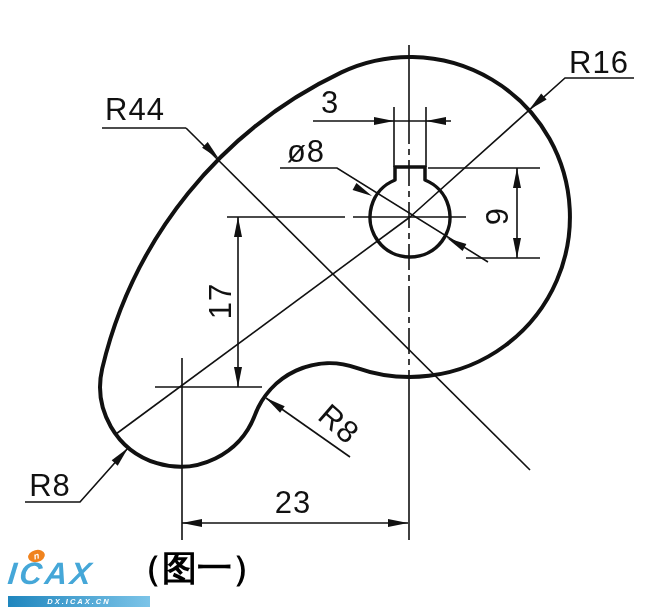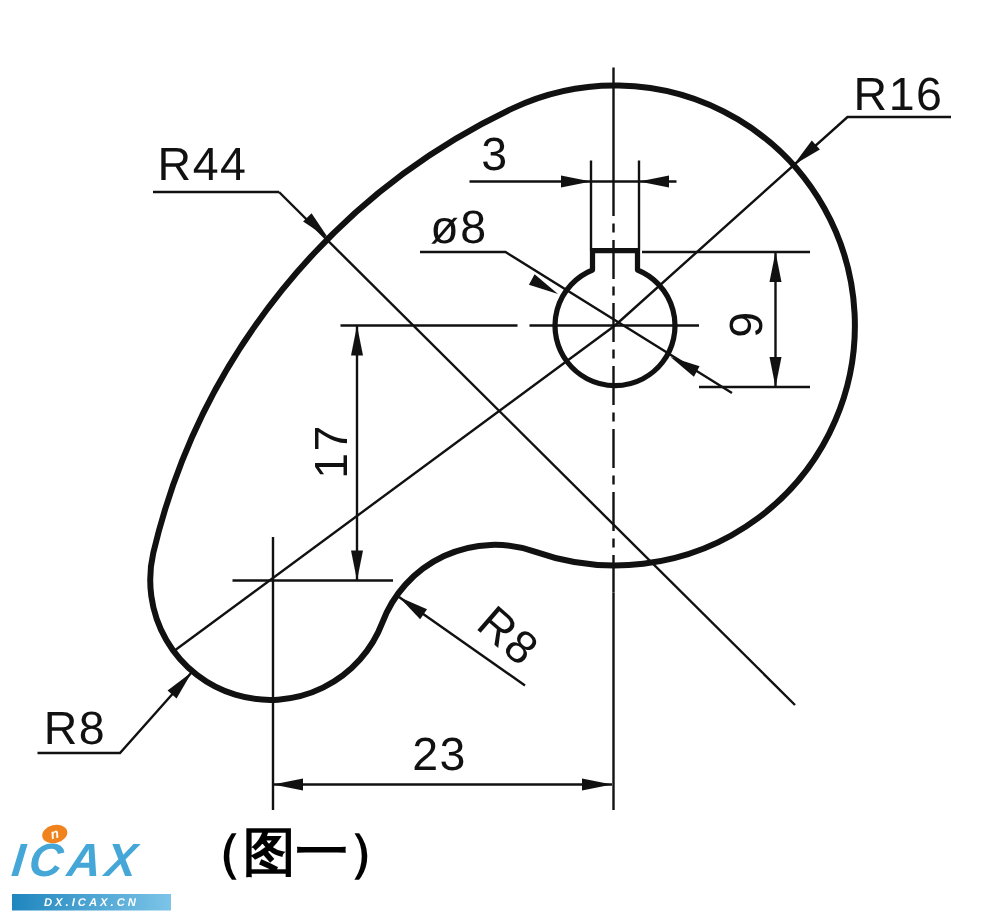--- a/index.html
+++ b/index.html
@@ -10,21 +10,21 @@
            letter-spacing:1px;fill:#111;}
   #caption{position:absolute;left:127px;top:545px;display:flex;gap:28px;
            font-size:35px;font-weight:700;color:#000;white-space:nowrap;
            font-family:"Liberation Sans", sans-serif;}
   #logo{position:absolute;left:6px;top:548px;width:128px;height:64px;}
   #logo-badge{position:absolute;left:22px;top:2px;width:17px;height:12px;border-radius:50%;
               color:#fff;font-size:9px;font-style:italic;font-weight:700;text-align:center;
               line-height:12px;transform:rotate(-14deg);}
   #logo-text{position:absolute;left:2px;top:8px;font-size:31px;font-weight:800;font-style:italic;
              letter-spacing:3px;transform:skewX(-6deg);font-family:"Liberation Sans",sans-serif;}
-  #logo-banner{position:absolute;left:2px;top:48px;width:106px;height:11px;
+  #logo-banner{position:absolute;left:2px;top:48px;width:142px;height:11px;
                display:flex;align-items:center;justify-content:center;
                color:#fff;font-size:7.5px;font-weight:700;font-style:italic;letter-spacing:2px;}
 </style>
 </head>
 <body>
 
 <div id="stage">
 
   <svg id="cad-svg" width="671" height="616" viewBox="0 0 671 616">
 

